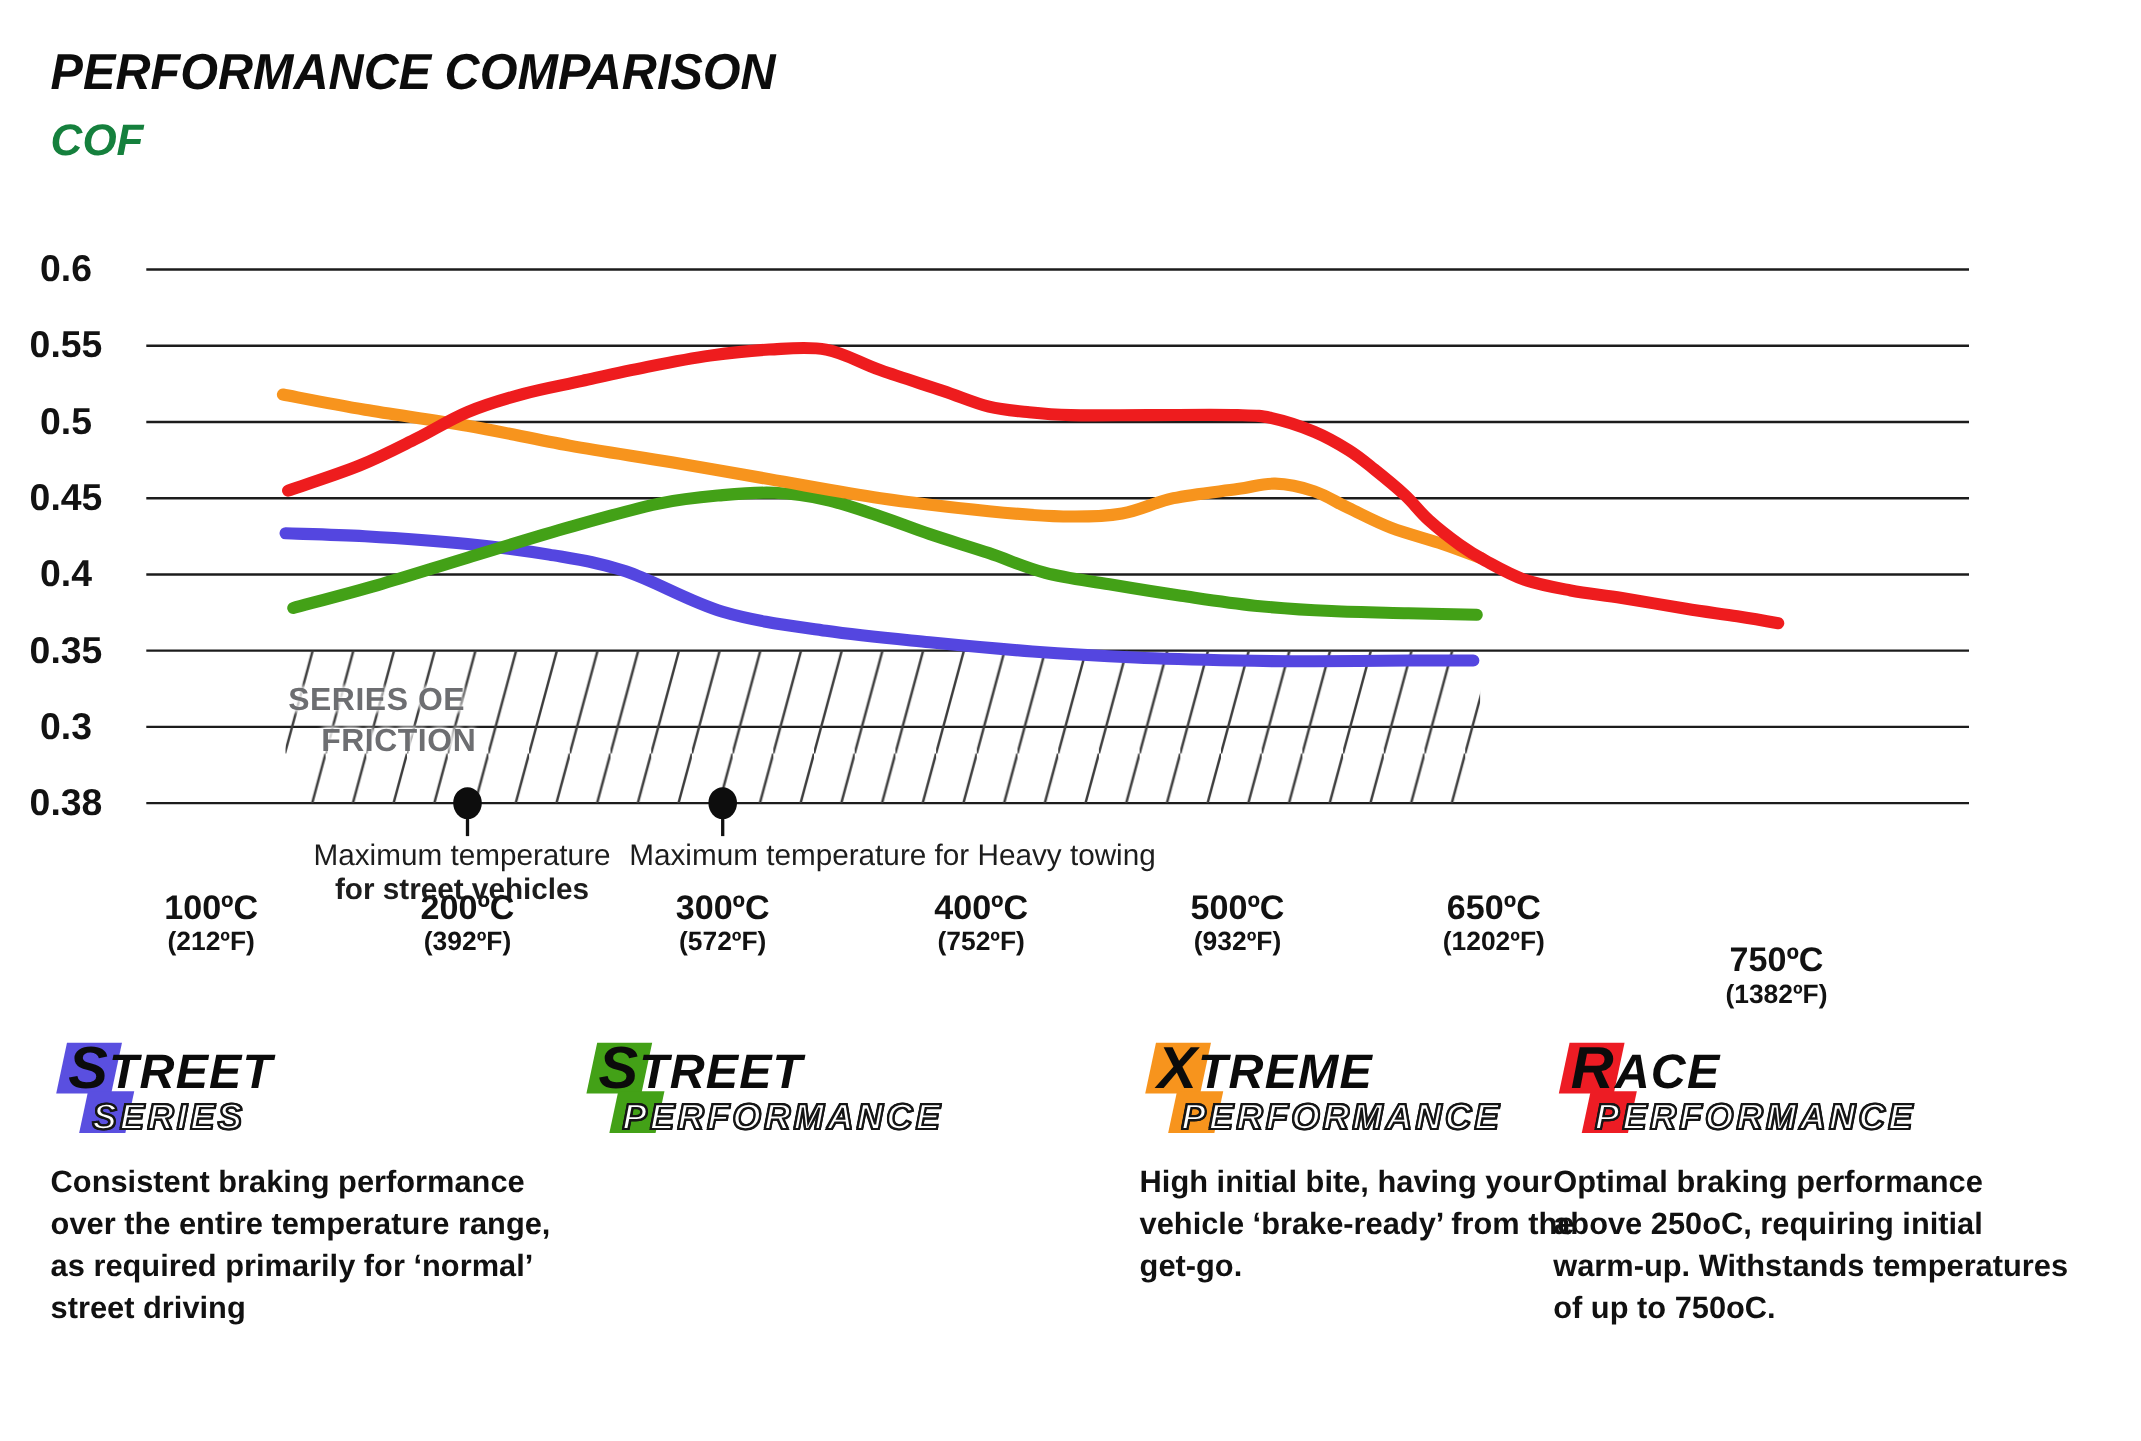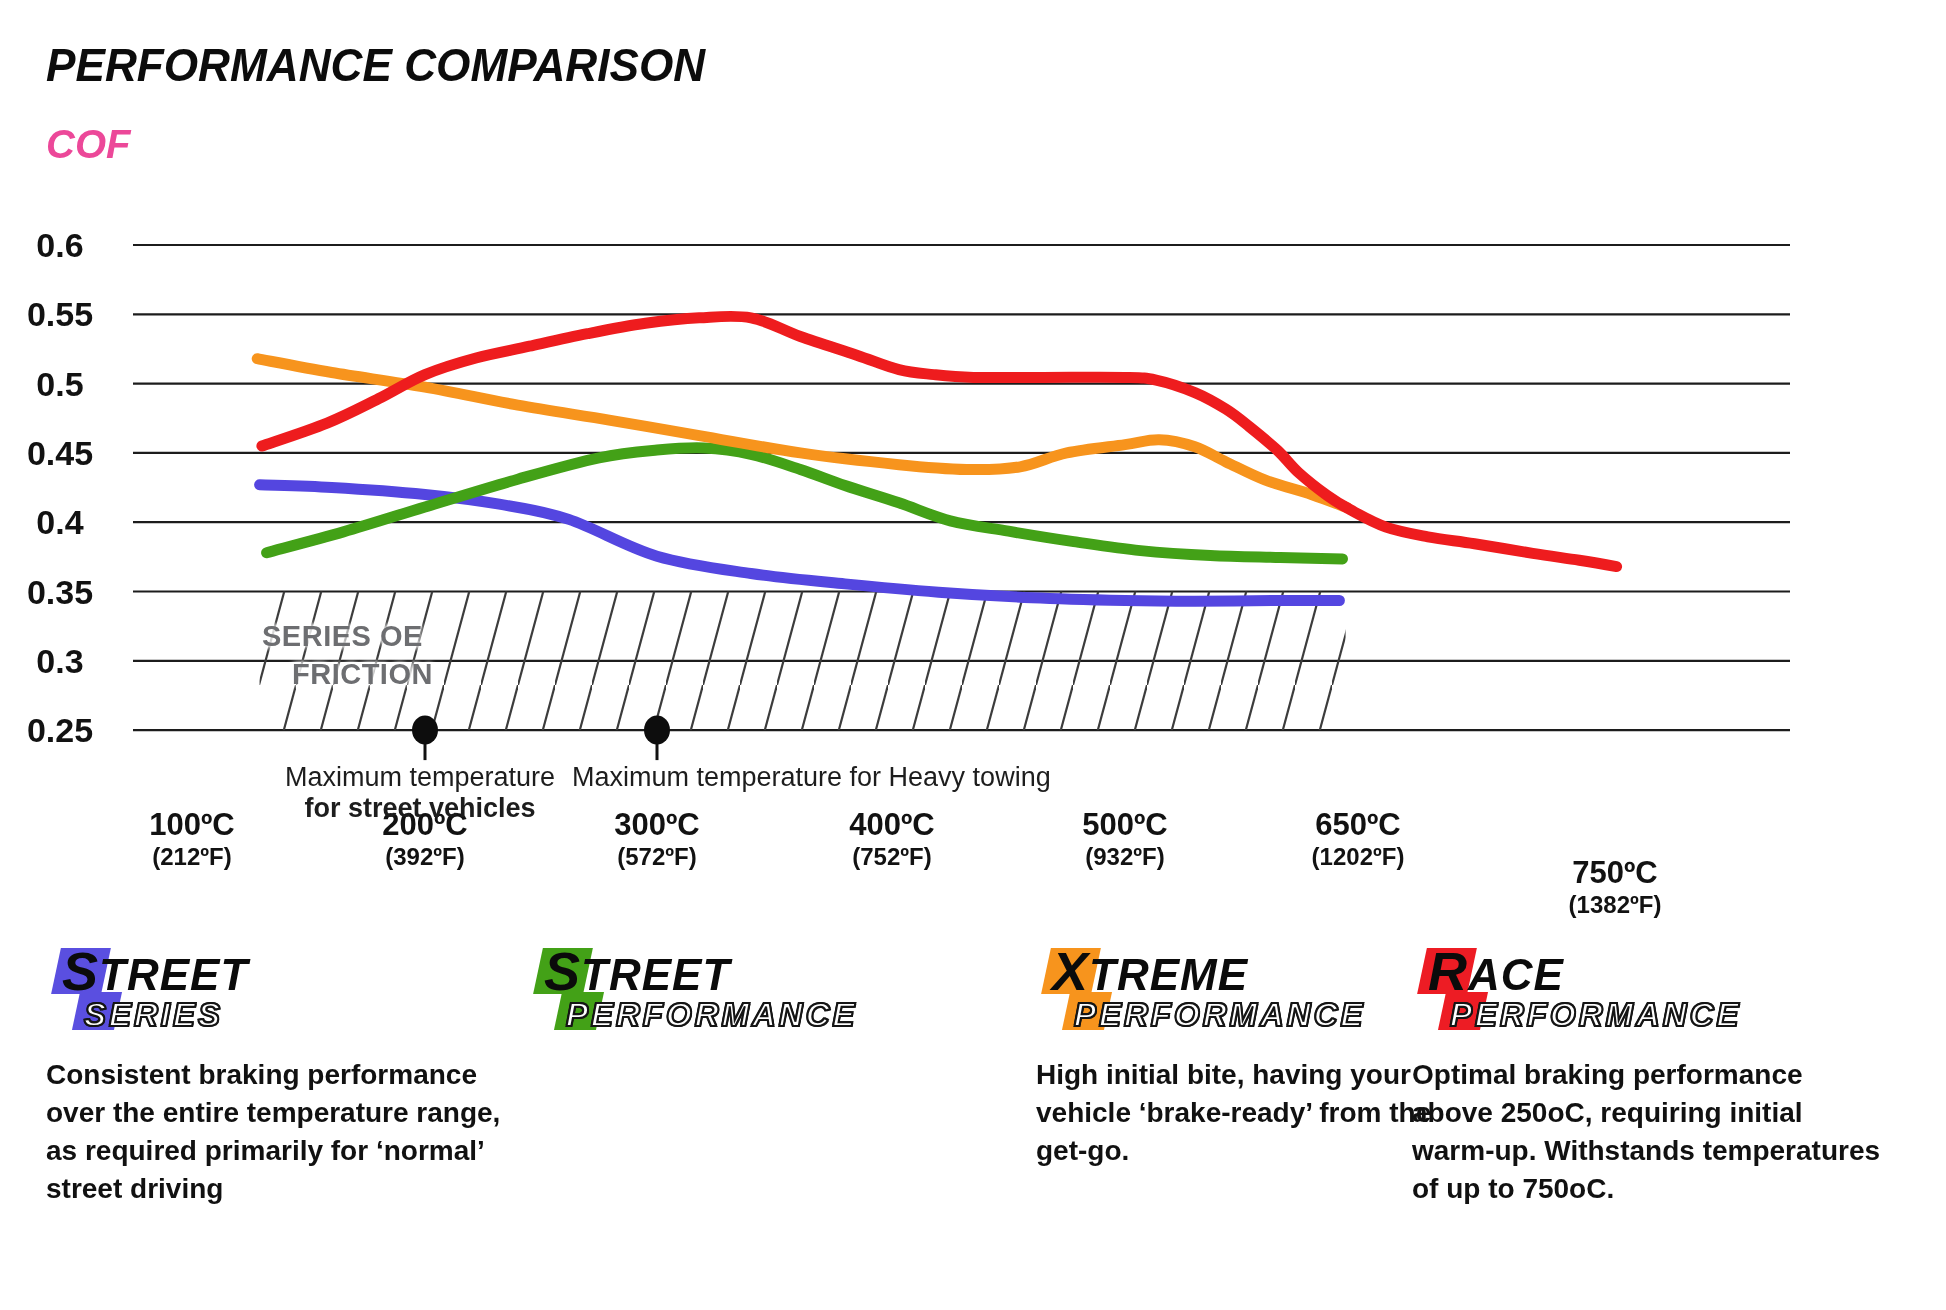--- a/index.html
+++ b/index.html
@@ -1,21 +1,21 @@
 <!DOCTYPE html>
 <html><head>
 <meta charset="utf-8">
 <style>
   html,body{margin:0;padding:0;background:#ffffff;}
   body{font-family:"Liberation Sans", sans-serif; -webkit-font-smoothing:antialiased;}
   #canvas{position:relative;width:1946px;height:1310px;background:#ffffff;overflow:hidden;padding-left:36px;}
 
   .page-title{position:absolute;left:46px;top:38px;font-size:46px;font-weight:900;font-style:italic;
     letter-spacing:0px;color:#0c0c0c;transform:scaleX(.96);transform-origin:left;}
-  .cof-label{position:absolute;left:46px;top:122px;font-size:40px;font-weight:900;font-style:italic;color:#ec4899;}
+  .cof-label{position:absolute;left:46px;top:106px;font-size:40px;font-weight:900;font-style:italic;color:#15803d;}
 
   #plot-svg{position:absolute;left:0;top:0;}
 
   .y-label{position:absolute;width:100px;text-align:center;font-size:34px;font-weight:700;color:#121212;
     transform:translateY(-50%);}
   .x-tick{position:absolute;transform:translateX(-50%);text-align:center;color:#121212;white-space:nowrap;}
   .x-tick .c{display:block;font-size:31px;font-weight:700;line-height:34px;}
   .x-tick .f{display:block;font-size:24px;font-weight:700;line-height:30px;}
 
   .oe-label{position:absolute;color:#6d6e71;font-weight:700;font-size:29px;letter-spacing:.5px;
@@ -84,21 +84,21 @@
   </svg>
 
   <div id="y-labels">
       <div class="y-label" style="left: 10px; top: 245px;">0.6</div>
       <div class="y-label" style="left: 10px; top: 314.3px;">0.55</div>
       <div class="y-label" style="left: 10px; top: 383.6px;">0.5</div>
       <div class="y-label" style="left: 10px; top: 452.9px;">0.45</div>
       <div class="y-label" style="left: 10px; top: 522.2px;">0.4</div>
       <div class="y-label" style="left: 10px; top: 591.5px;">0.35</div>
       <div class="y-label" style="left: 10px; top: 660.8px;">0.3</div>
-      <div class="y-label" style="left: 10px; top: 730.1px;">0.25</div>
+      <div class="y-label" style="left: 10px; top: 730.1px;">0.38</div>
     </div>
   <div id="x-labels">
       <div class="x-tick" style="left: 192px; top: 808px;">
         <span class="c">100ºC</span>
         <span class="f">(212ºF)</span>
       </div>
       <div class="x-tick" style="left: 425px; top: 808px;">
         <span class="c">200ºC</span>
         <span class="f">(392ºF)</span>
       </div>

